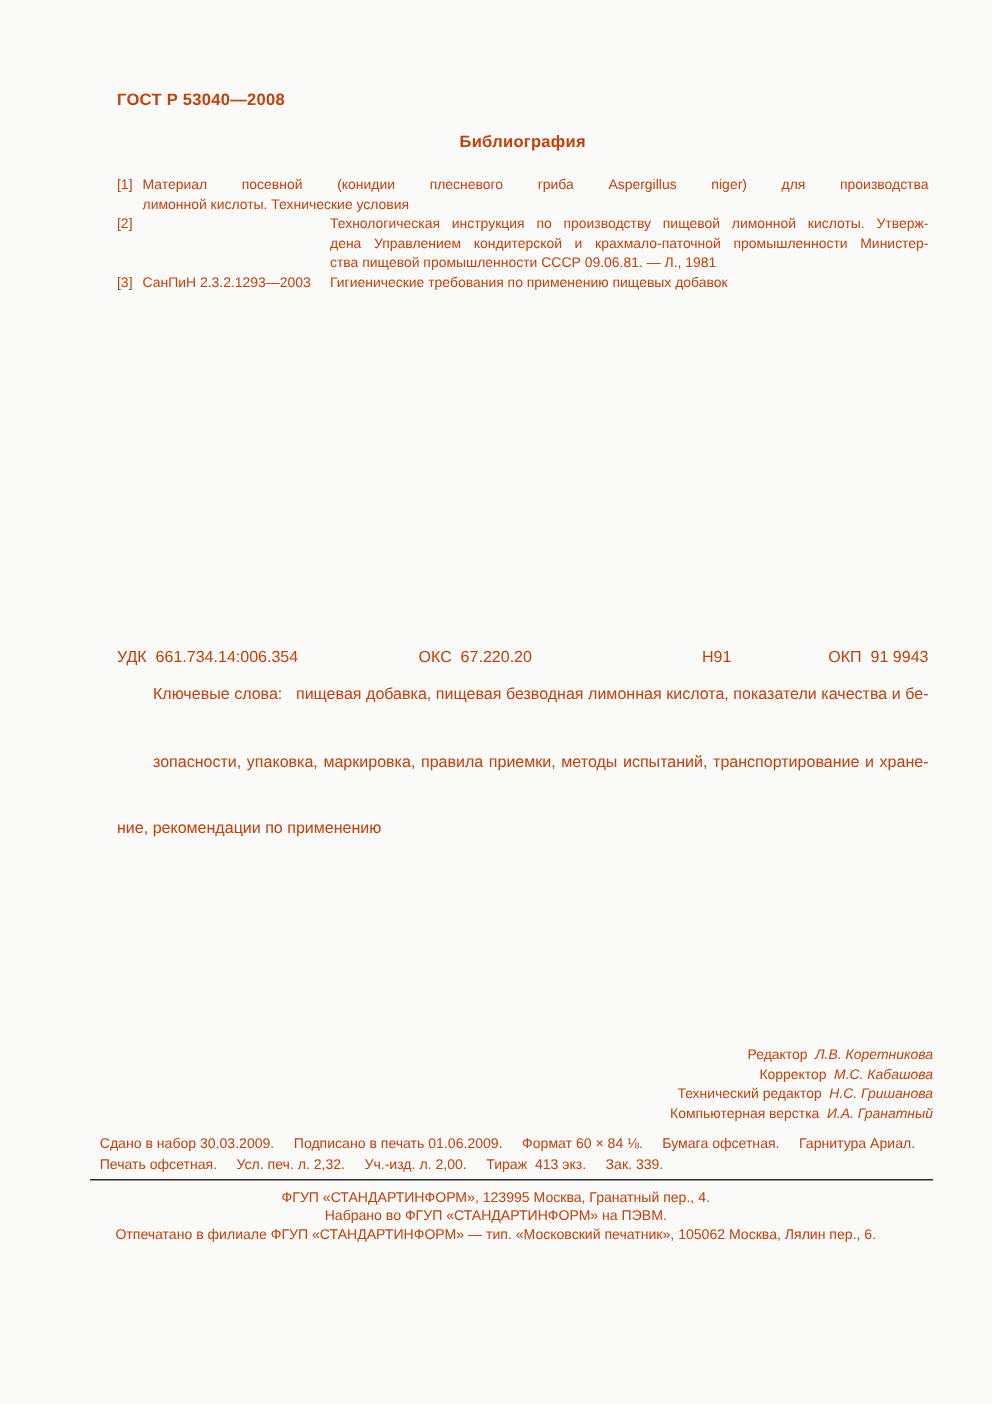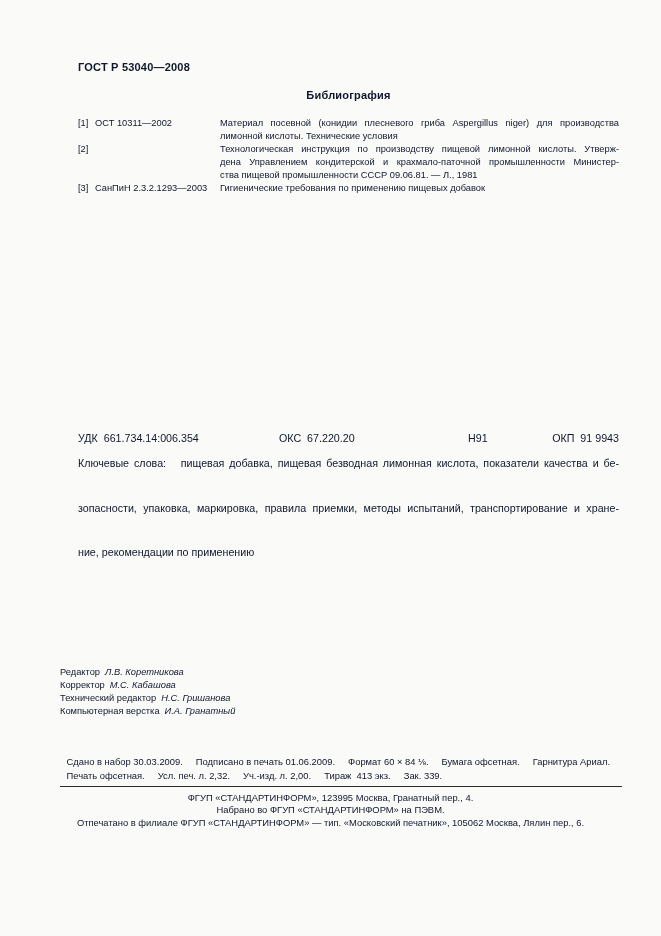--- a/index.html
+++ b/index.html
@@ -6,21 +6,21 @@
     margin: 0;
     padding: 0;
     background: #fafaf9;
   }
   .page {
     position: relative;
     width: 661px;
     height: 936px;
     background: #fafaf9;
     font-family: "Liberation Sans", sans-serif;
-    color: #0f172a;
+    color: #c2410c;
     overflow: hidden;
   }
 
   
   .doc-code {
     position: absolute;
     left: 78px;
     top: 61px;
     font-size: 11px;
     font-weight: bold;
@@ -71,31 +71,31 @@
   
   .keywords {
     position: absolute;
     left: 78px;
     top: 427px;
     width: 541px;
     font-size: 10.7px;
     line-height: 14.7px;
     white-space: pre-wrap;
   }
-  .kw-line.fill { text-align: justify; text-align-last: justify; }
+  .kw-line.fill { text-align: justify; text-align-last: justify; margin-left: 24px; }
 
   
   .staff {
     position: absolute;
     left: 60px;
-    top: 666px;
+    top: 697px;
     width: 562px;
     font-size: 9.3px;
     line-height: 13px;
-    text-align: left;
+    text-align: right;
   }
   .staff-name {
     font-style: italic;
     margin-left: 5px;
   }
 
   
   .colophon {
     position: absolute;
     left: 60px;
@@ -138,21 +138,20 @@
 <div class="page">
 
   <div class="doc-code">ГОСТ Р 53040—2008</div>
 
   <div class="section-title">Библиография</div>
 
   <div class="biblio">
 
     <div class="biblio-entry">
       <div class="b-ref">[1]</div>
-      <div class="b-code">ОСТ 10311—2002</div>
       <div class="b-desc">
         <div class="b-line fill">Материал посевной (конидии плесневого гриба Aspergillus niger) для производства</div>
         <div class="b-line">лимонной кислоты. Технические условия</div>
       </div>
     </div>
 
     <div class="biblio-entry">
       <div class="b-ref">[2]</div>
       <div class="b-code"></div>
       <div class="b-desc">

